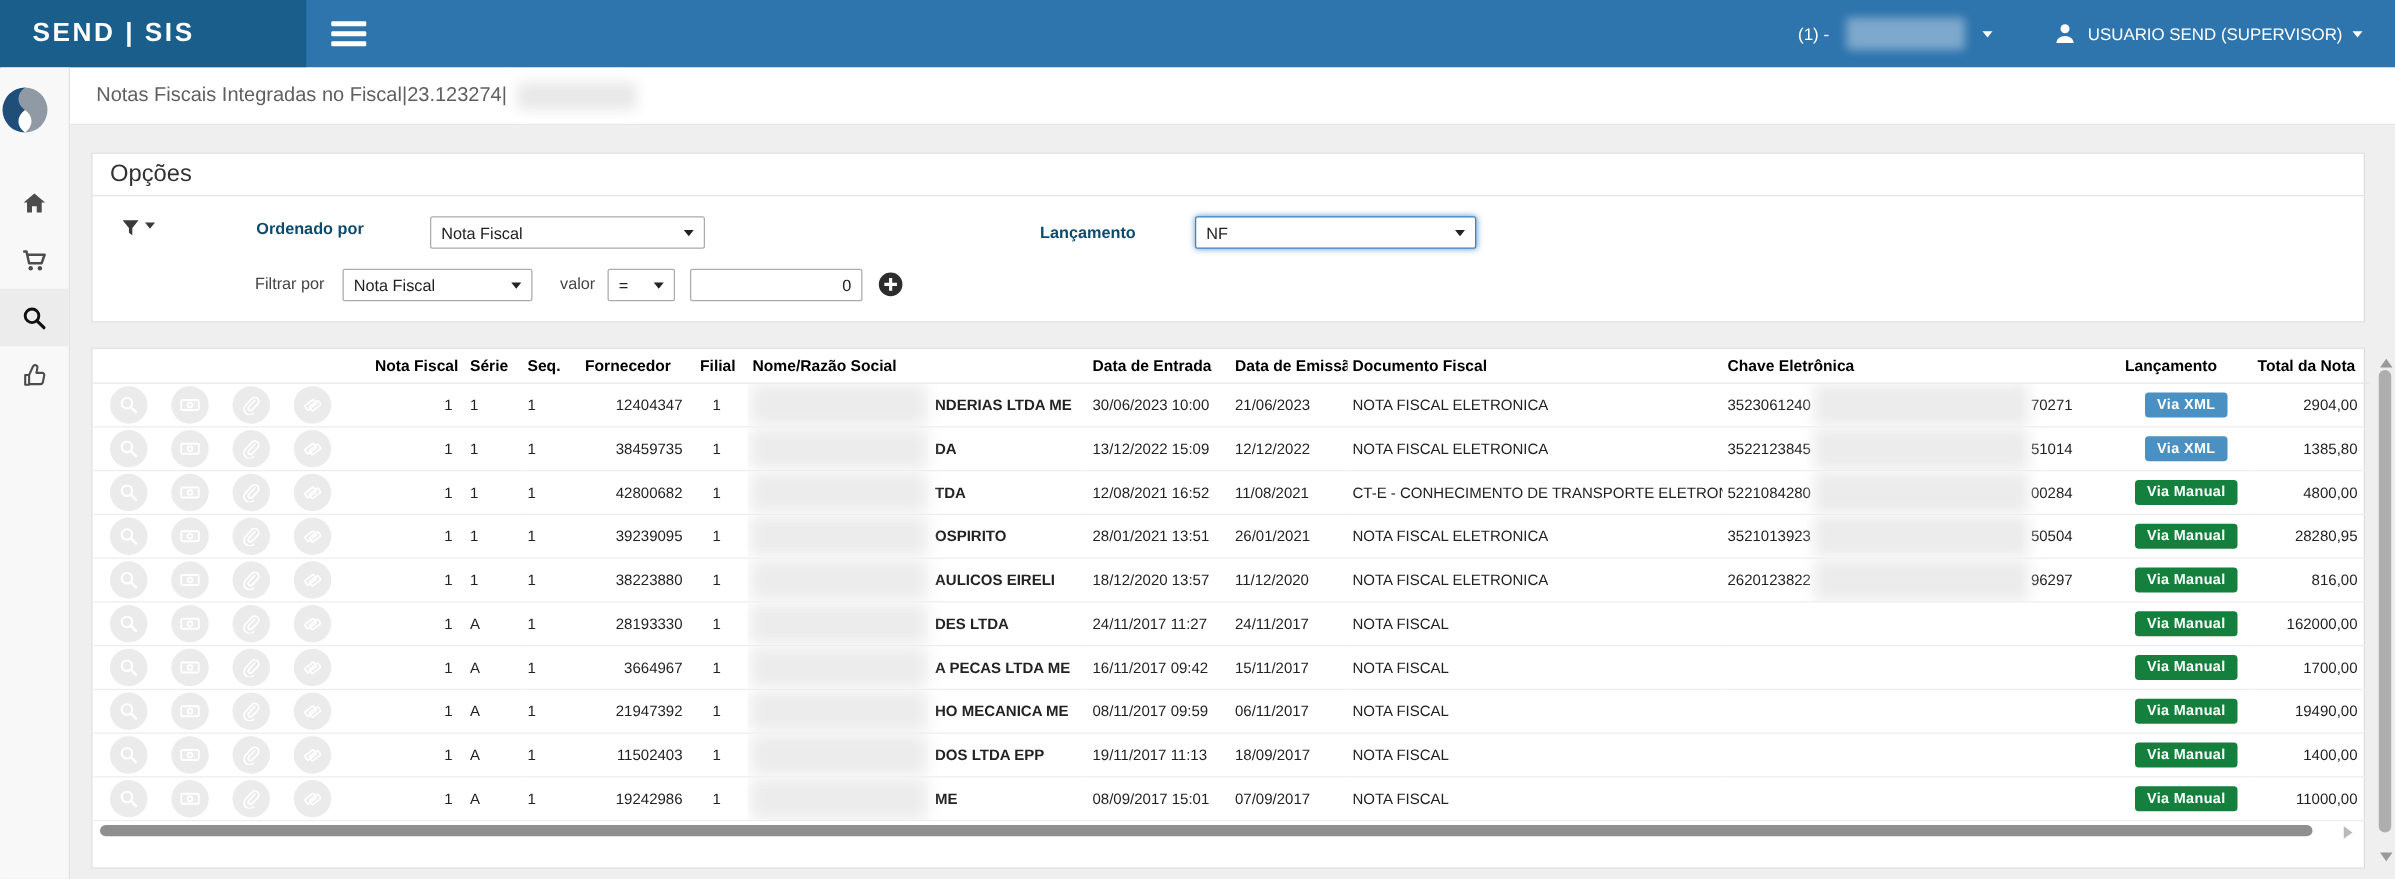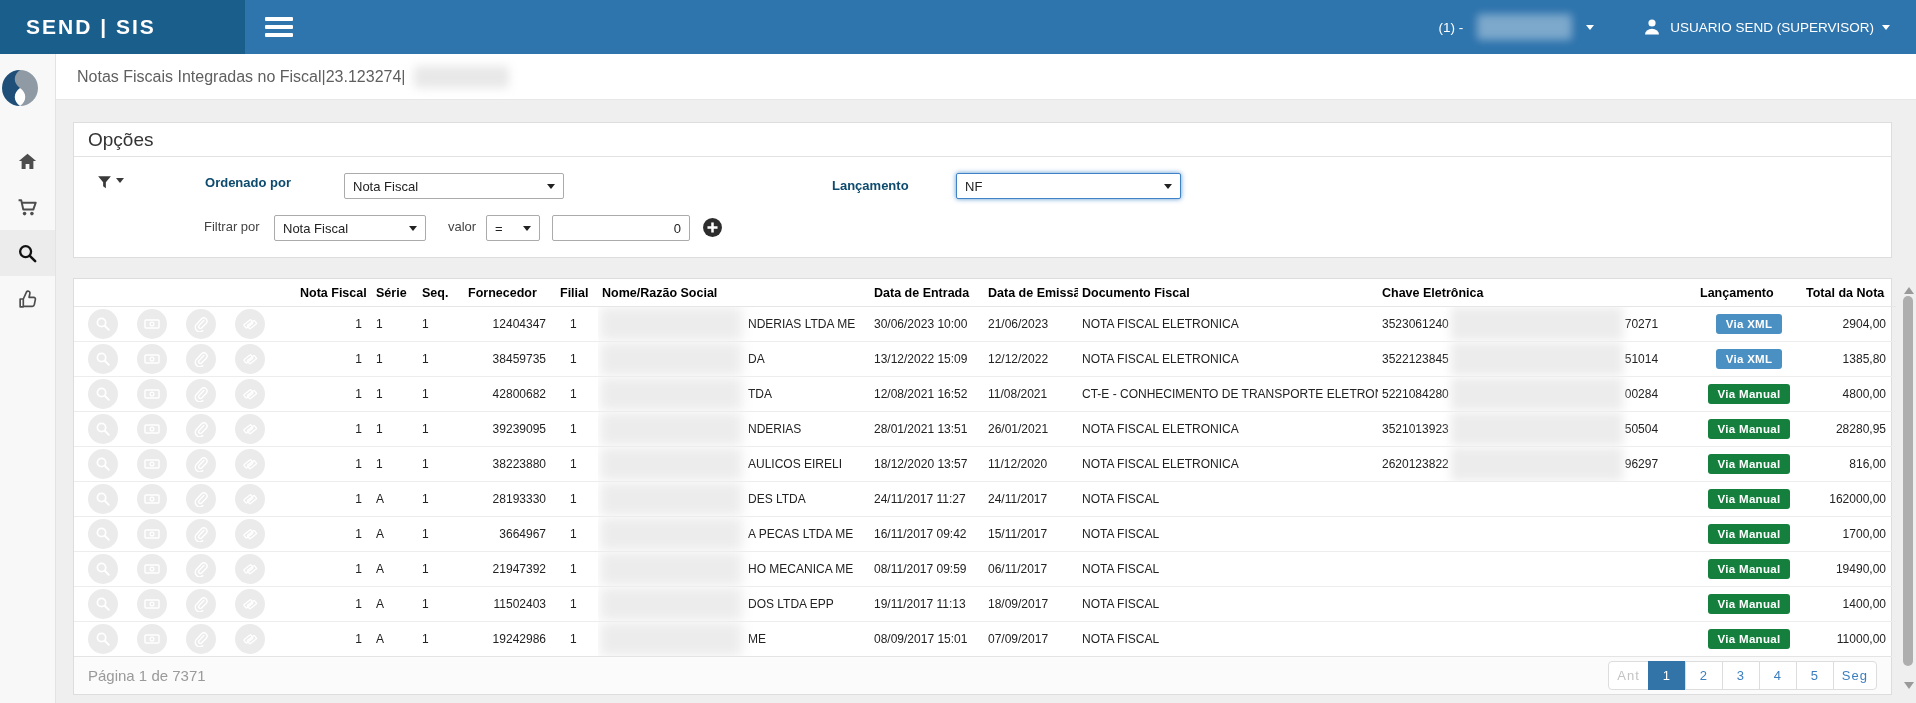--- a/index.html
+++ b/index.html
@@ -60,21 +60,21 @@
   .grid td { font-size:12px; color:#222; padding:0 4px; height:34px; border-bottom:1px solid #ededed; white-space:nowrap; overflow:hidden; }
   .ra { text-align:right; padding-right:10px !important; }
   .ca { text-align:center; }
   .c-act { width:222px; } .c-nf { width:76px; } .c-ser { width:46px; } .c-seq { width:46px; }
   .c-for { width:92px; } .c-fil { width:42px; } .c-nom { width:272px; } .c-ent { width:114px; }
   .c-emi { width:94px; } .c-doc { width:300px; } .c-cha { width:318px; } .c-lan { width:106px; } .c-tot { width:94px; }
   .acts { display:flex; gap:19px; padding-left:10px; }
   .act-btn { width:30px; height:30px; border-radius:50%; background:#ebebeb; display:flex; align-items:center; justify-content:center;
              color:#fff; cursor:pointer; border:none; }
   .act-btn svg { width:16px; height:16px; }
-  td.nome { position:relative; padding-left:150px !important; }
+  td.nome { position:relative; padding-left:150px !important;font-weight:bold; }
   .redact-nome { position:absolute; left:2px; top:0; bottom:0; width:142px; background:#ececec; filter:blur(6px); }
   .chv { display:flex; align-items:center; height:34px; }
   .redact-chave { width:172px; height:34px; background:#ececec; filter:blur(5px); margin:0 2px; }
   .badge { display:inline-block; min-width:58px; padding:4px 10px; border-radius:3px; color:#fff; font-size:11.5px; font-weight:bold;
            text-align:center; letter-spacing:.3px; cursor:pointer; }
   .badge.xml { background:#4a90c3; }
   .badge.manual { background:#15803d; }
 
   
   .hscroll { position:relative; height:14px; margin:1px 4px 0 4px; }
@@ -449,21 +449,21 @@
               </button>
       </div>
     </td>
     <td class="ra">1</td>
     <td>1</td>
     <td>1</td>
     <td class="ra">39239095</td>
     <td style="padding-left:14px">1</td>
     <td class="nome">
       <div class="redact-nome"></div>
-      <span>NDERIAS</span>
+      <span>OSPIRITO</span>
     </td>
     <td>28/01/2021 13:51</td>
     <td>26/01/2021</td>
     <td>NOTA FISCAL ELETRONICA</td>
     <td>
       <div class="chv">
         <span>3521013923</span>
         <span class="redact-chave"></span>
         <span>50504</span>
       </div>
@@ -774,31 +774,19 @@
     <td class="ra">11000,00</td>
   </tr>
 </tbody>
   </table>
 
   <div class="hscroll">
     <div class="hthumb"></div>
     <div class="harrow"></div>
   </div>
 
-  <div class="tfoot">
-    <span>Página 1 de 7371</span>
-    <div class="pager">
-      <div class="pg first dis">Ant</div>
-      <div class="pg on">1</div>
-      <div class="pg">2</div>
-      <div class="pg">3</div>
-      <div class="pg">4</div>
-      <div class="pg">5</div>
-      <div class="pg last">Seg</div>
-    </div>
-  </div>
 </div>
 
 <div class="vscroll">
   <div class="vtri-up"></div>
   <div class="vthumb"></div>
   <div class="vtri-dn"></div>
 </div>
 
 </body></html>

